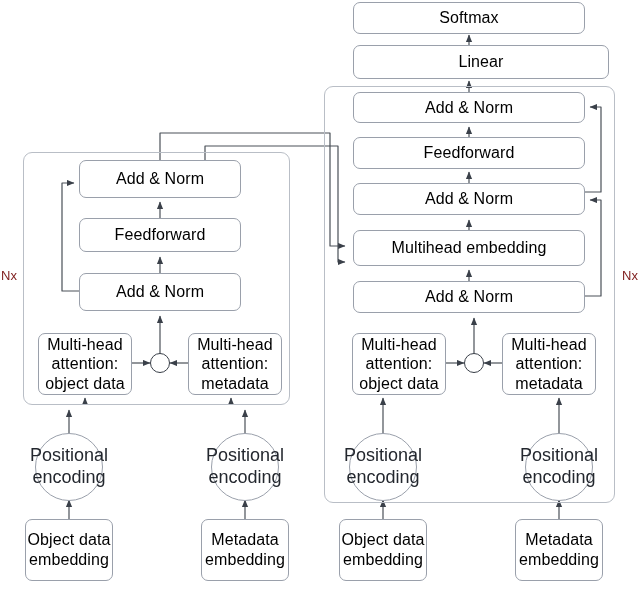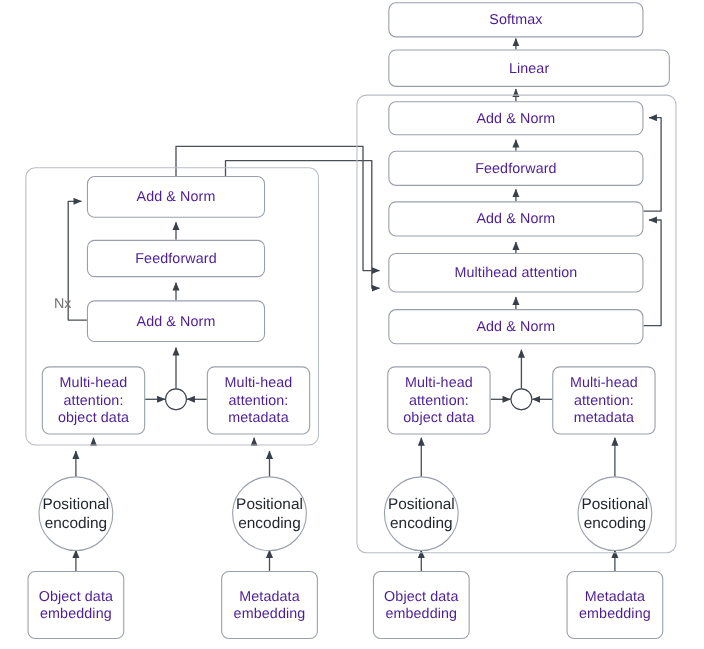--- a/index.html
+++ b/index.html
@@ -24,27 +24,27 @@
     width: 640px;
     height: 590px;
     pointer-events: none;
   }
   .node {
     position: absolute;
     box-sizing: border-box;
     border: 1px solid #9aa0ab;
     border-radius: 7px;
     background: #ffffff;
-    color: #4c1d95;
+    color: #000000;
     display: flex;
     align-items: center;
     justify-content: center;
     text-align: center;
     line-height: 1.22;
-    font-size: 13px;
+    font-size: 16px;
     letter-spacing: 0.1px;
     white-space: pre-line;
     z-index: 3;
   }
   .frame {
     position: absolute;
     box-sizing: border-box;
     border: 1px solid #b9bec6;
     border-radius: 9px;
     background: transparent;
@@ -55,38 +55,37 @@
     box-sizing: border-box;
     border: 1px solid #9aa0ab;
     border-radius: 50%;
     background: #ffffff;
     color: #23272e;
     display: flex;
     align-items: center;
     justify-content: center;
     text-align: center;
     line-height: 1.22;
-    font-size: 14px;
+    font-size: 18px;
     white-space: pre-line;
     z-index: 3;
   }
   .plus-node {
     position: absolute;
     box-sizing: border-box;
     border: 1px solid #3a4049;
     border-radius: 50%;
     background: #ffffff;
     z-index: 4;
   }
   .nx-label {
     position: absolute;
     font-size: 13px;
-    color: #737373;
+    color: #7f1d1d;
     z-index: 5;
-    margin-left: 48px;
   }
 </style>
 </head>
 <body>
 
 <div id="canvas">
 
   <svg id="wires" viewBox="0 0 640 590" xmlns="http://www.w3.org/2000/svg">
     <defs>
       <marker id="ah" markerWidth="9" markerHeight="9" refX="7.2" refY="3.2" orient="auto" markerUnits="userSpaceOnUse">
@@ -183,21 +182,21 @@
 
   <div class="frame" style="left:324px; top:86px; width:291px; height:417px;"></div>
   <div class="nx-label" style="left:622px; top:268px;">Nx</div>
 
   <div class="node" style="left:353px; top:2px; width:232px; height:32px;">Softmax</div>
   <div class="node" style="left:353px; top:45px; width:256px; height:34px;">Linear</div>
 
   <div class="node" style="left:353px; top:92px; width:232px; height:31px;">Add &amp; Norm</div>
   <div class="node" style="left:353px; top:137px; width:232px; height:32px;">Feedforward</div>
   <div class="node" style="left:353px; top:183px; width:232px; height:32px;">Add &amp; Norm</div>
-  <div class="node" style="left:353px; top:230px; width:232px; height:36px;">Multihead attention</div>
+  <div class="node" style="left:353px; top:230px; width:232px; height:36px;">Multihead embedding</div>
   <div class="node" style="left:353px; top:281px; width:232px; height:32px;">Add &amp; Norm</div>
 
   <div class="node" style="left:352px; top:333px; width:94px; height:62px;">Multi-head
 attention:
 object data</div>
   <div class="node" style="left:502px; top:333px; width:94px; height:62px;">Multi-head
 attention:
 metadata</div>
   <div class="plus-node" style="left:464px; top:353px; width:20px; height:20px;"></div>
 

